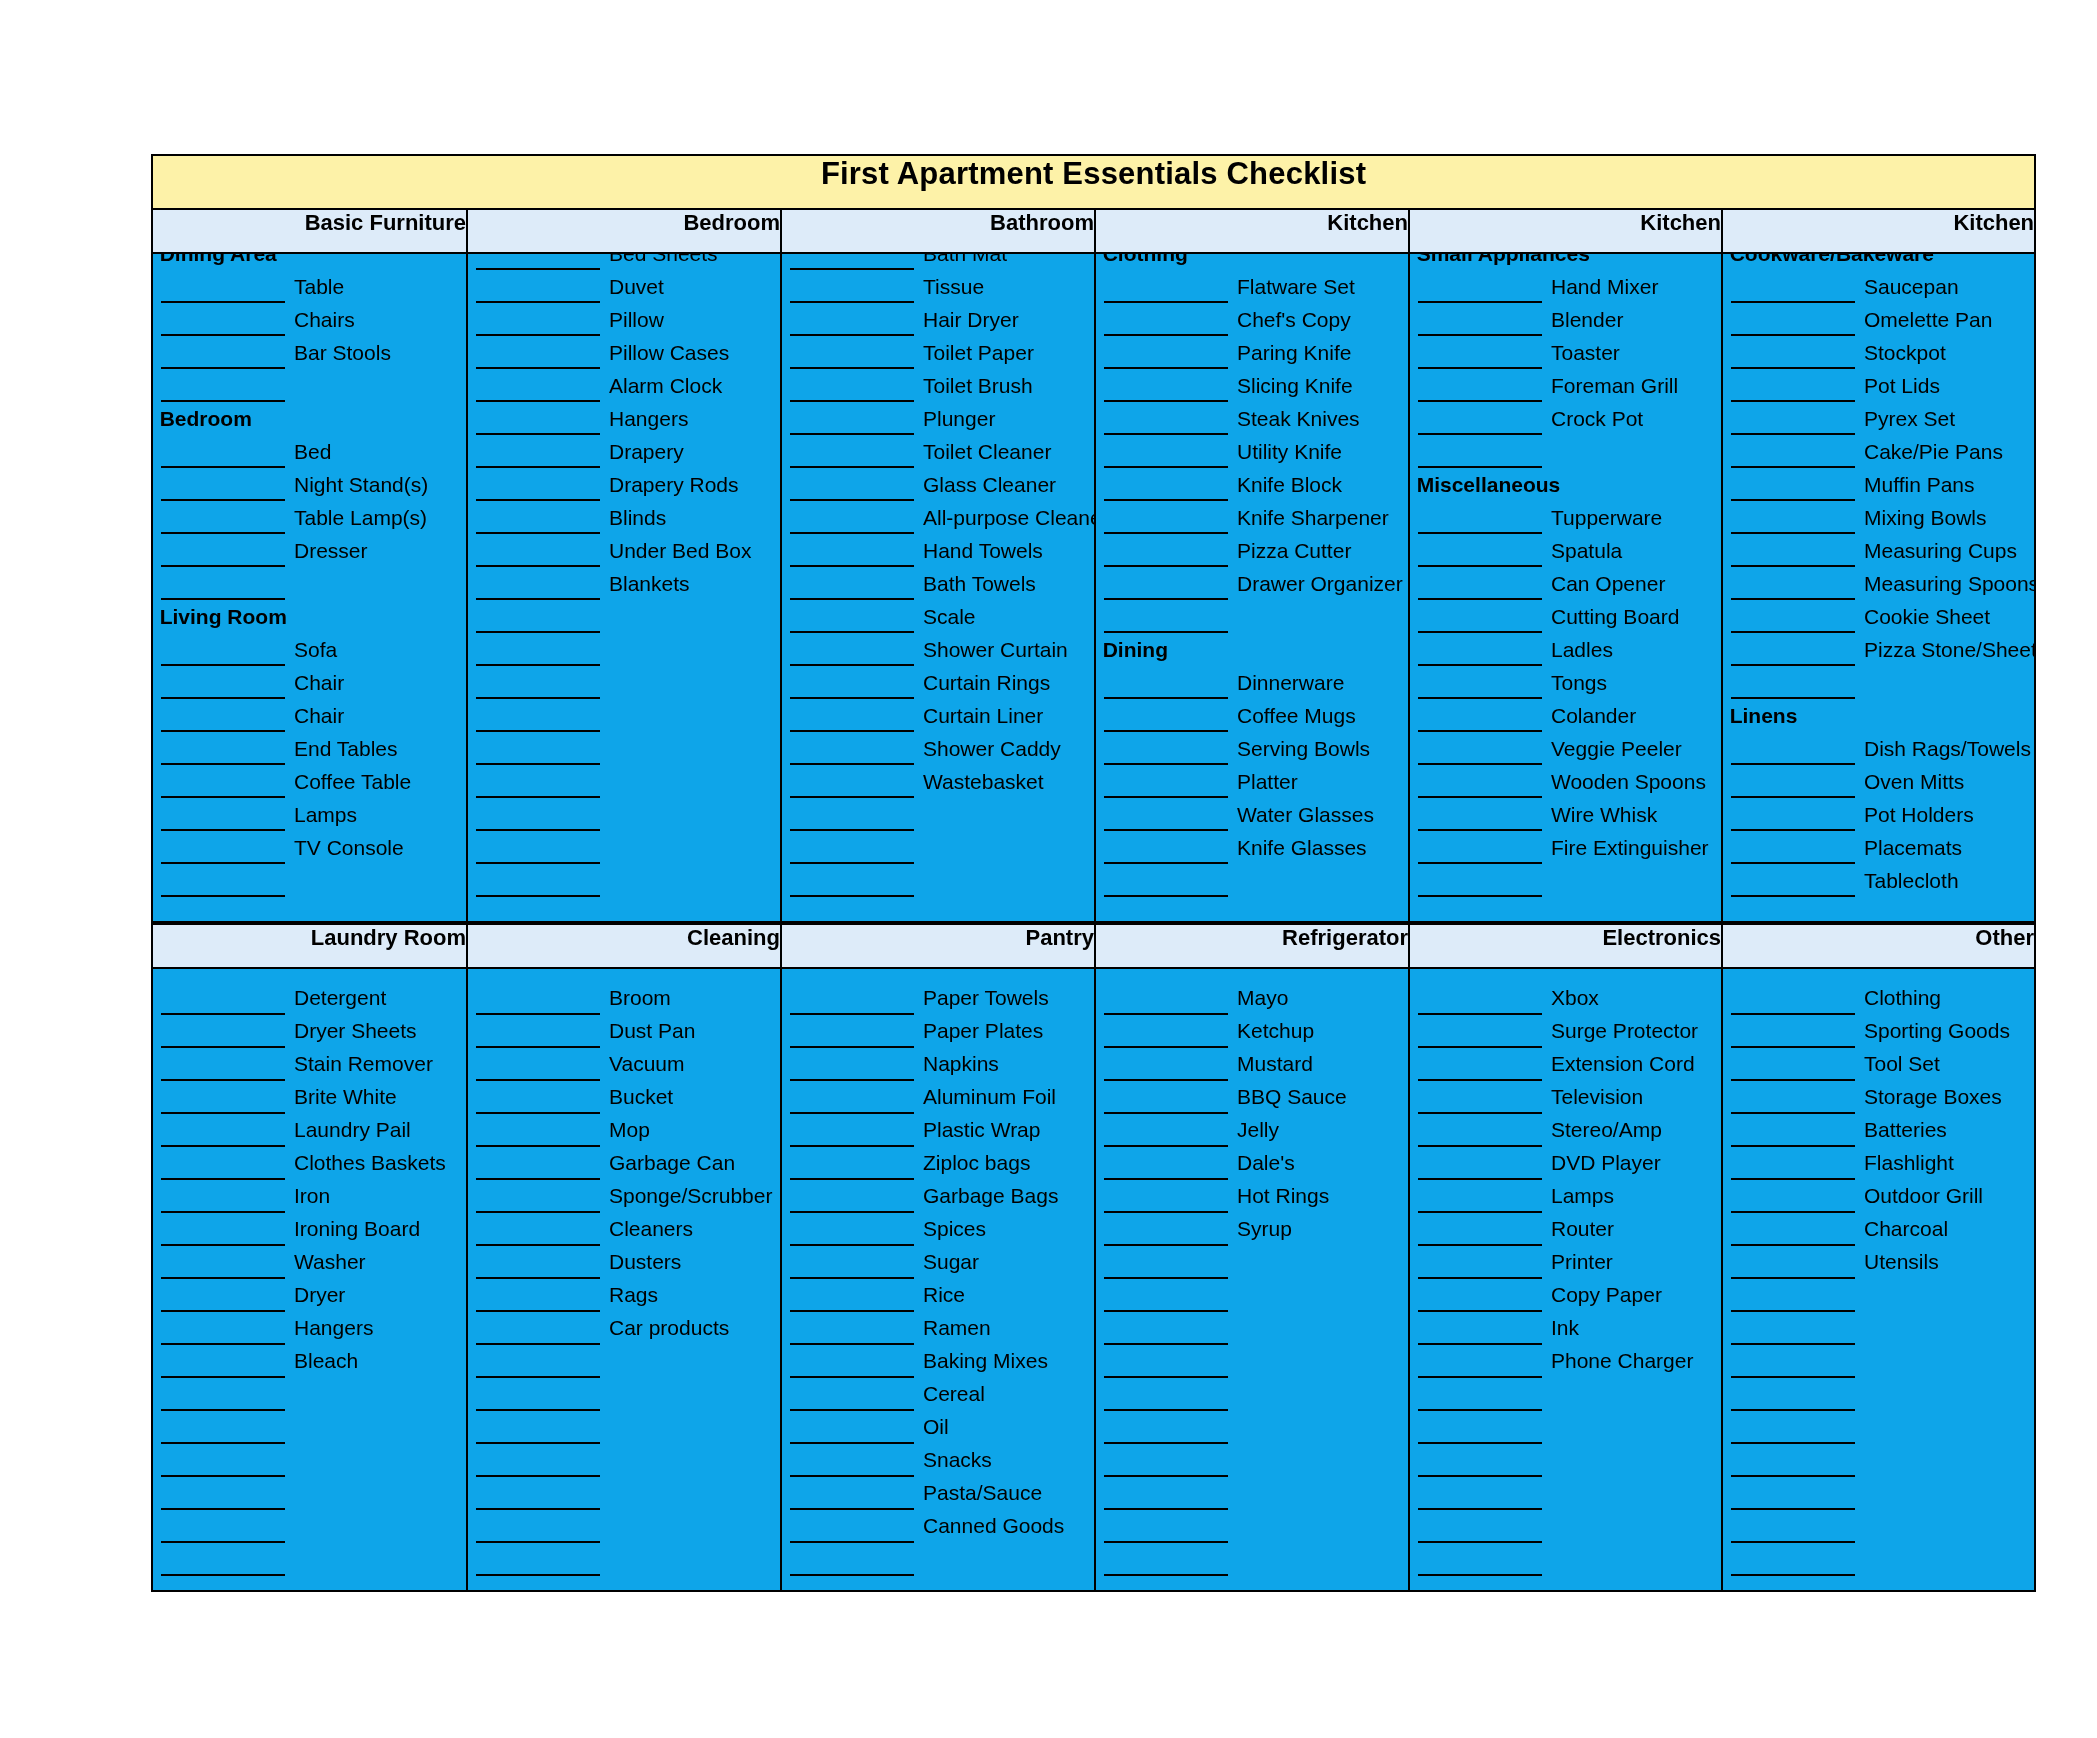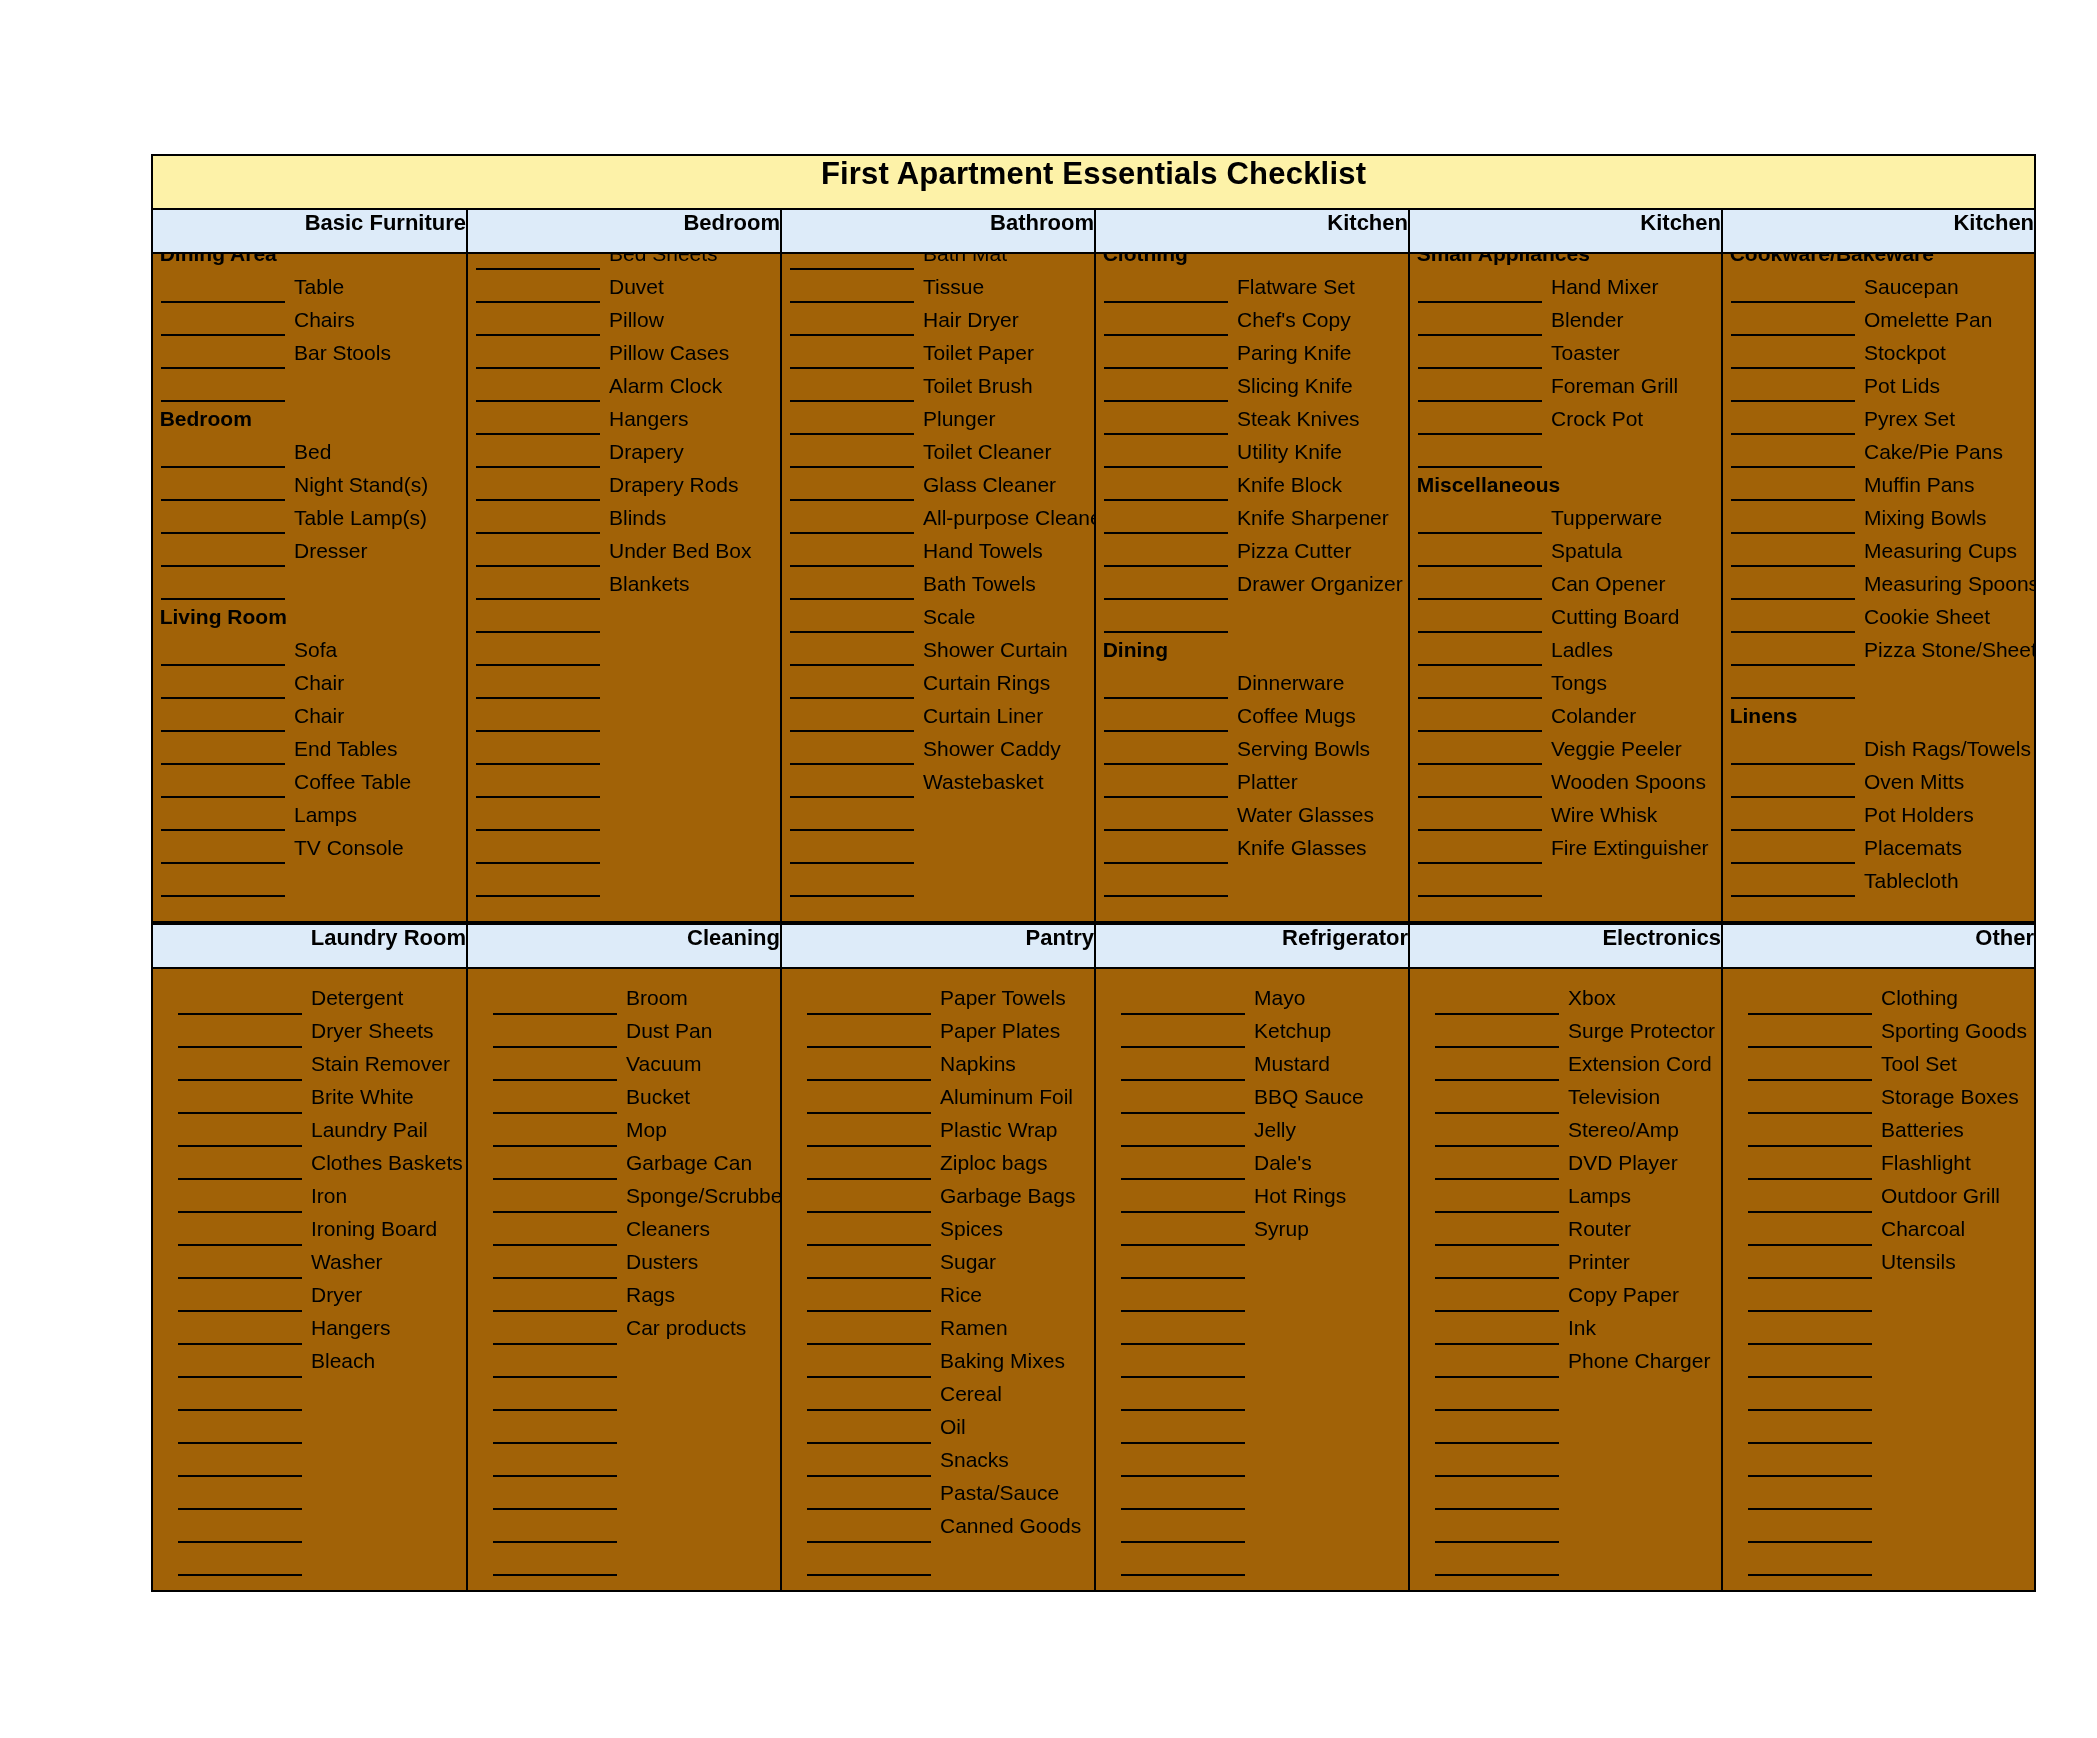--- a/index.html
+++ b/index.html
@@ -63,30 +63,30 @@
     text-align: right;
     vertical-align: middle;
     font-size: 22px;
     font-weight: bold;
     color: #000000;
   }
 
   
   .bodycell {
     border: 2.5px solid #000000;
-    background: #a16207;
+    background: #0ea5e9;
     padding: 0;
   }
 
   .col-inner {
     position: relative;
     overflow: hidden;
   }
   .col-inner.top   { height: 667px; }
-  .col-inner.bottom{ height: 621px; padding-left: 17px; }
+  .col-inner.bottom{ height: 621px; }
 
   
   .row {
     position: relative;
     height: 33px;
     box-sizing: border-box;
   }
 
   .row .line {
     position: absolute;

